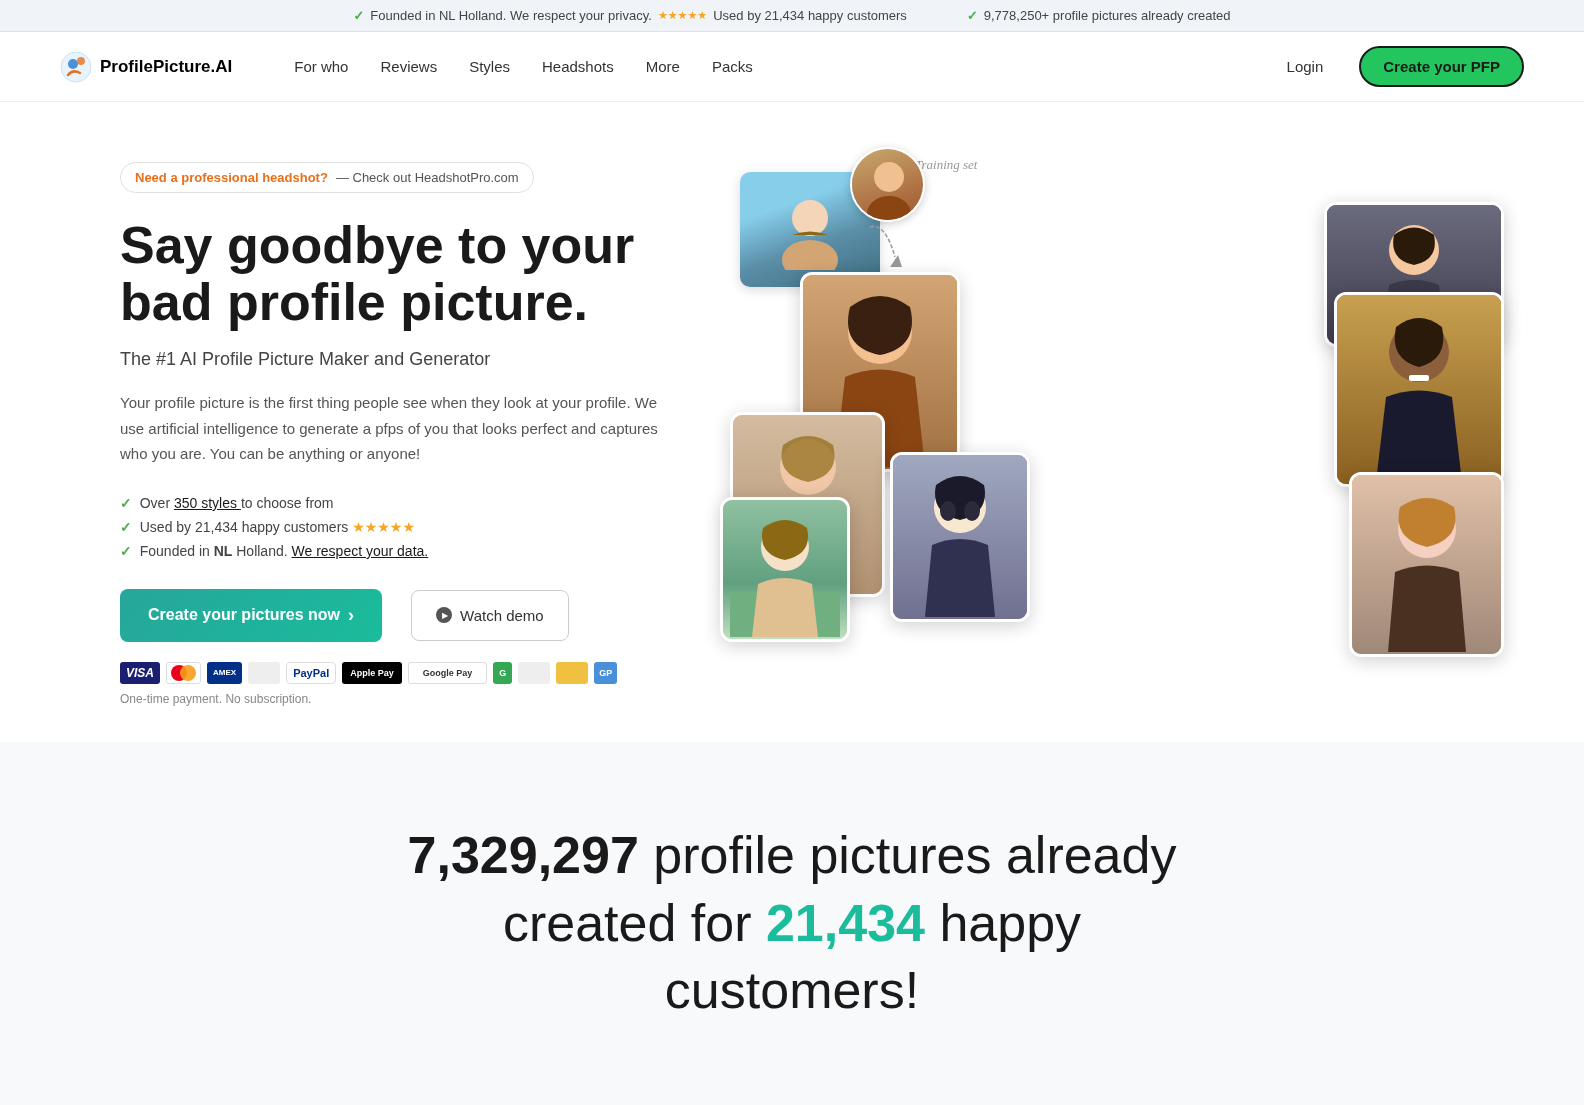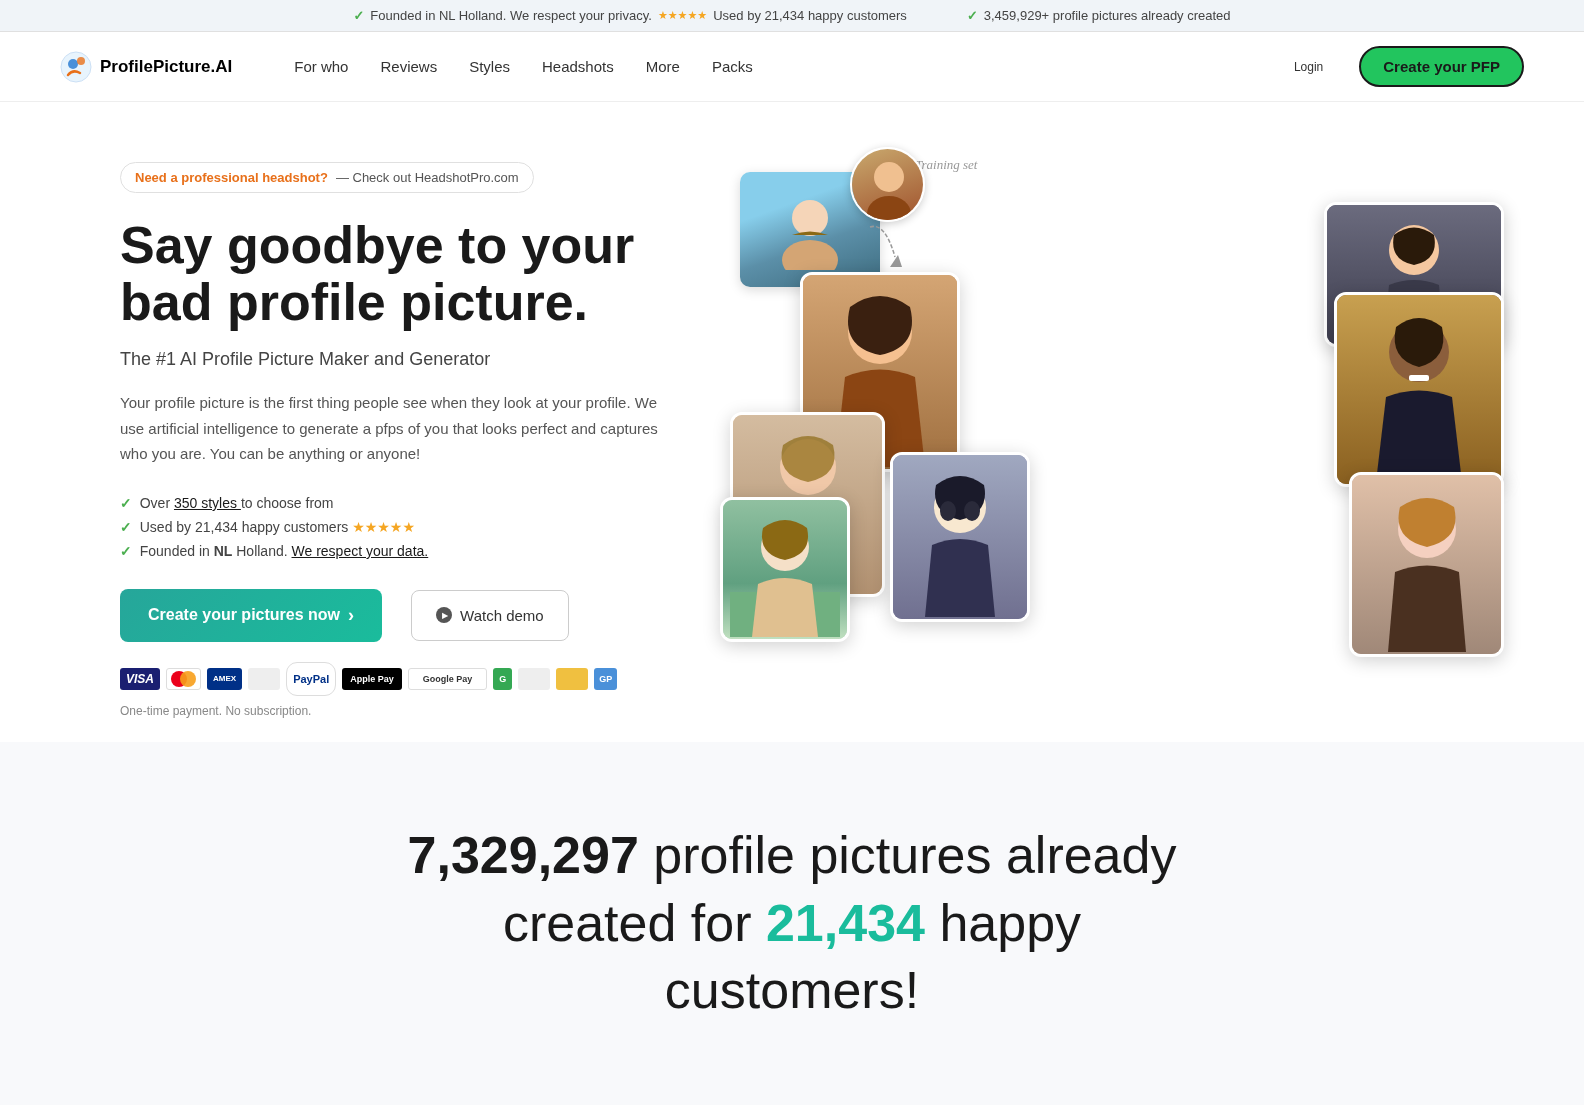--- a/index.html
+++ b/index.html
@@ -63,21 +63,21 @@
       transition: background 0.2s;
     }
     .header-right {
       display: flex;
       align-items: center;
       gap: 20px;
     }
     .login-btn {
       background: none;
       border: none;
-      font-size: 12px;
+      font-size: 15px;
       color: #333;
       cursor: pointer;
       padding: 8px 16px;
     }
     .create-pfp-btn {
       background: #22c55e;
       border: 2px solid #1a1a1a;
       border-radius: 24px;
       padding: 10px 22px;
       font-size: 15px;
@@ -237,21 +237,21 @@
 
 <div class="top-banner">
   <div class="top-banner-item">
     <span class="check">✓</span>
     <span>Founded in NL Holland. We respect your privacy.</span>
     <span class="stars-small">★★★★★</span>
     <span>Used by 21,434 happy customers</span>
   </div>
   <div class="top-banner-item">
     <span class="check">✓</span>
-    <span>3,459,929+ profile pictures already created</span>
+    <span>9,778,250+ profile pictures already created</span>
   </div>
 </div>
 
 <header class="header">
   <a class="logo" href="#">
     <svg class="logo-icon" viewBox="0 0 32 32">
       <circle cx="16" cy="16" r="15" fill="#e8f4fd" stroke="#cce0f5" stroke-width="1"></circle>
       <circle cx="13" cy="13" r="5" fill="#4a90d9"></circle>
       <path d="M8 24 Q13 18 20 22" stroke="#e8701a" stroke-width="2.5" fill="none" stroke-linecap="round"></path>
       <circle cx="21" cy="10" r="4" fill="#e8701a" opacity="0.8"></circle>
@@ -322,21 +322,21 @@
     <div class="payment-icons">
       <div class="payment-icon pi-visa">VISA</div>
       <div class="payment-icon" style="background:#fff;border:1px solid #ddd;padding:2px 4px;border-radius:3px;">
         <span style="display:flex;">
           <span style="width:16px;height:16px;background:#eb001b;border-radius:50%;display:inline-block;"></span>
           <span style="width:16px;height:16px;background:#f79e1b;border-radius:50%;display:inline-block;margin-left:-7px;opacity:0.9;"></span>
         </span>
       </div>
       <div class="payment-icon" style="background:#003087;color:#fff;font-size:8px;padding:2px 6px;border-radius:3px;">AMEX</div>
       <div class="payment-icon" style="background:#eee;width:32px;height:22px;border-radius:3px;"></div>
-      <div class="payment-icon pi-paypal" style="background:#fff;border:1px solid #ddd;color:#003087;font-size:11px;font-weight:700;padding:16px 6px;border-radius:11px;">PayPal</div>
+      <div class="payment-icon pi-paypal" style="background:#fff;border:1px solid #ddd;color:#003087;font-size:11px;font-weight:700;padding:4px 6px;border-radius:4px;">PayPal</div>
       <div class="payment-icon pi-applepay" style="background:#000;color:#fff;font-size:9px;padding:2px 8px;border-radius:3px;">Apple Pay</div>
       <div class="payment-icon pi-googlepay" style="background:#fff;border:1px solid #ddd;color:#333;font-size:9px;padding:2px 14px;border-radius:3px;">Google Pay</div>
       <div class="payment-icon" style="background:#34a853;color:#fff;font-size:9px;padding:2px 6px;border-radius:3px;">G</div>
       <div class="payment-icon" style="background:#eee;width:32px;height:22px;border-radius:3px;"></div>
       <div class="payment-icon" style="background:#f0c040;width:32px;height:22px;border-radius:3px;"></div>
       <div class="payment-icon" style="background:#4a90d9;color:#fff;font-size:9px;padding:2px 5px;border-radius:3px;">GP</div>
     </div>
 
     <p class="one-time-text">One-time payment. No subscription.</p>
   </div>

